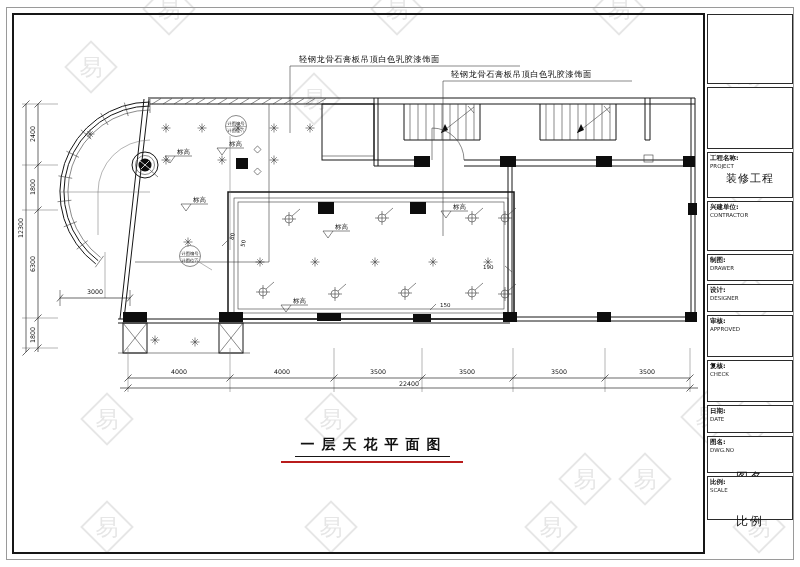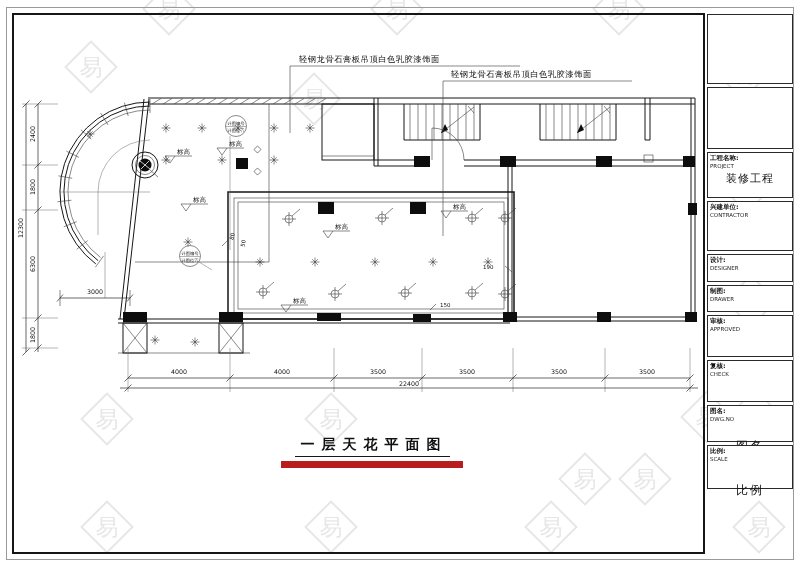--- a/index.html
+++ b/index.html
@@ -7,21 +7,21 @@
          font-family:"DejaVu Sans","Liberation Sans",sans-serif;color:#111;}
   .frame-outer{position:absolute;left:6px;top:7px;width:786px;height:551px;border:1px solid #9a9a9a;}
   .frame-inner{position:absolute;left:12px;top:13px;width:689px;height:537px;border:2px solid #161616;}
   svg{position:absolute;left:0;top:0;}
   
   .wm{position:absolute;width:34px;height:34px;border:2px solid #dedede;transform:rotate(45deg);
       display:flex;align-items:center;justify-content:center;opacity:.75;pointer-events:none;}
   .wm span{transform:rotate(-45deg);font-size:23px;color:#dedede;line-height:1;}
   
   .plan-title-wrap{position:absolute;left:281px;top:434px;width:182px;text-align:center;
-      border-bottom:7px solid #b91c1c;padding-bottom:4px;}
+      border-bottom:2px solid #b91c1c;padding-bottom:4px;}
   .plan-title{display:inline-block;font-size:14px;letter-spacing:7px;font-weight:bold;
       border-bottom:1.5px solid #161616;padding:0 2px 2px 6px;}
   
   .tblock{position:absolute;left:707px;top:14px;width:86px;display:flex;flex-direction:column;gap:3px;}
   .tb-box{border:1px solid #2a2a2a;box-sizing:border-box;background:#fff;}
   .tb-label{font-size:6.5px;font-weight:bold;padding:1px 2px 0 2px;}
   .tb-sub{font-size:5.5px;padding:0 2px;color:#222;}
   .tb-big{text-align:center;font-weight:normal;}
   .big-lg{font-size:11px;letter-spacing:1px;margin-top:2px;}
   .big-xl{font-size:12px;letter-spacing:2px;margin-top:16px;}
@@ -454,35 +454,39 @@
 
     <div class="tb-box" style="height:46px">
       <div class="tb-label">工程名称:</div>
       <div class="tb-sub">PROJECT</div>
       <div class="tb-big big-lg">装修工程</div>
     </div>
     <div class="tb-box" style="height:50px">
       <div class="tb-label">兴建单位:</div>
       <div class="tb-sub">CONTRACTOR</div>
     </div>
+    <div class="tb-box" style="height:27px">
+      <div class="tb-label">制图:</div>
+      <div class="tb-sub">DRAWER</div>
+    </div>
     <div class="tb-box" style="height:28px">
       <div class="tb-label">设计:</div>
       <div class="tb-sub">DESIGNER</div>
     </div>
-    <div class="tb-box" style="height:27px">
-      <div class="tb-label">制图:</div>
-      <div class="tb-sub">DRAWER</div>
-    </div>
     <div class="tb-box" style="height:42px">
       <div class="tb-label">审核:</div>
       <div class="tb-sub">APPROVED</div>
     </div>
     <div class="tb-box" style="height:42px">
       <div class="tb-label">复核:</div>
       <div class="tb-sub">CHECK</div>
+    </div>
+    <div class="tb-box" style="height:28px">
+      <div class="tb-label">日期:</div>
+      <div class="tb-sub">DATE</div>
     </div>
     <div class="tb-box" style="height:37px">
       <div class="tb-label">图名:</div>
       <div class="tb-sub">DWG.NO</div>
       <div class="tb-big big-xl">图名</div>
     </div>
     <div class="tb-box" style="height:44px">
       <div class="tb-label">比例:</div>
       <div class="tb-sub">SCALE</div>
       <div class="tb-big big-xl" style="margin-top:20px">比例</div>

